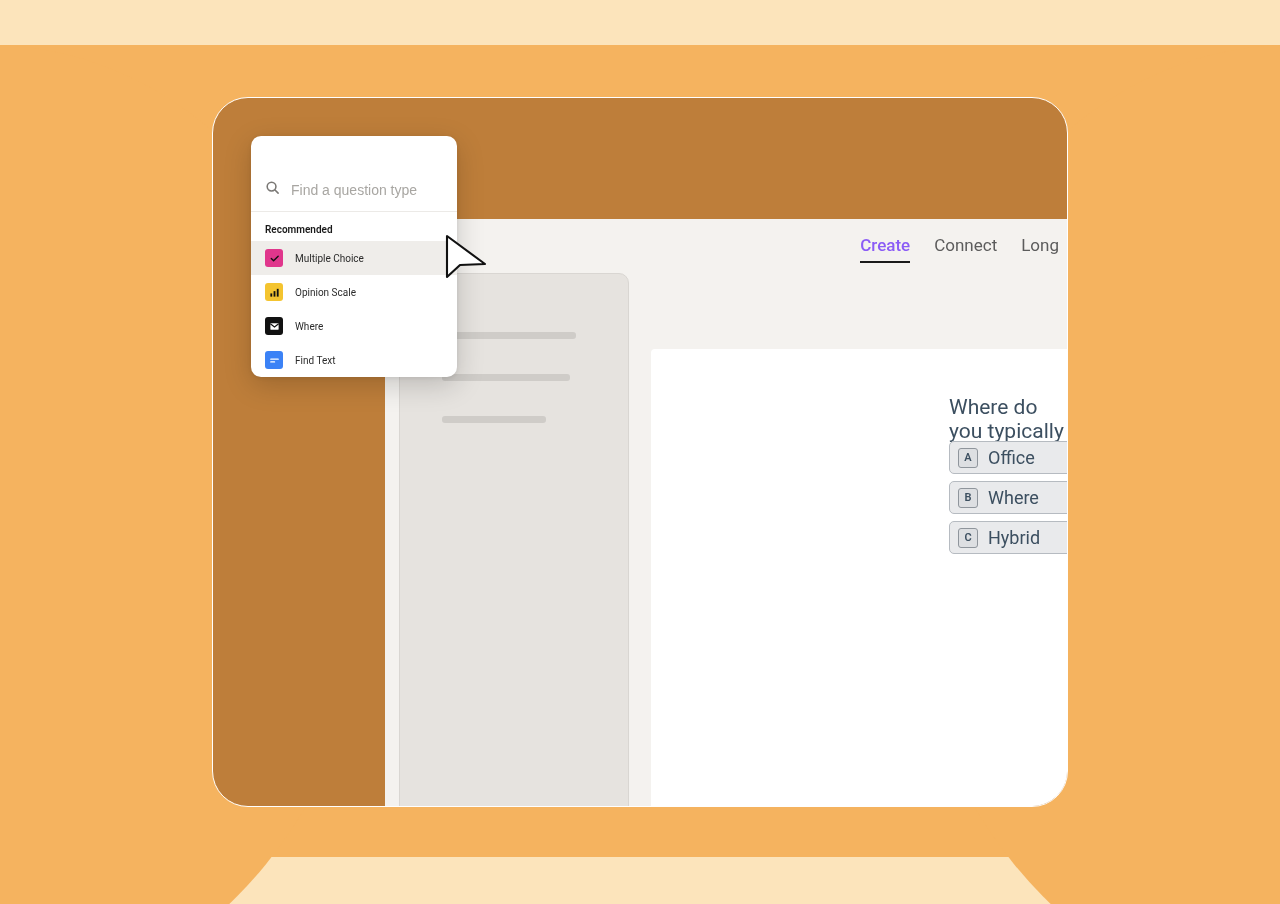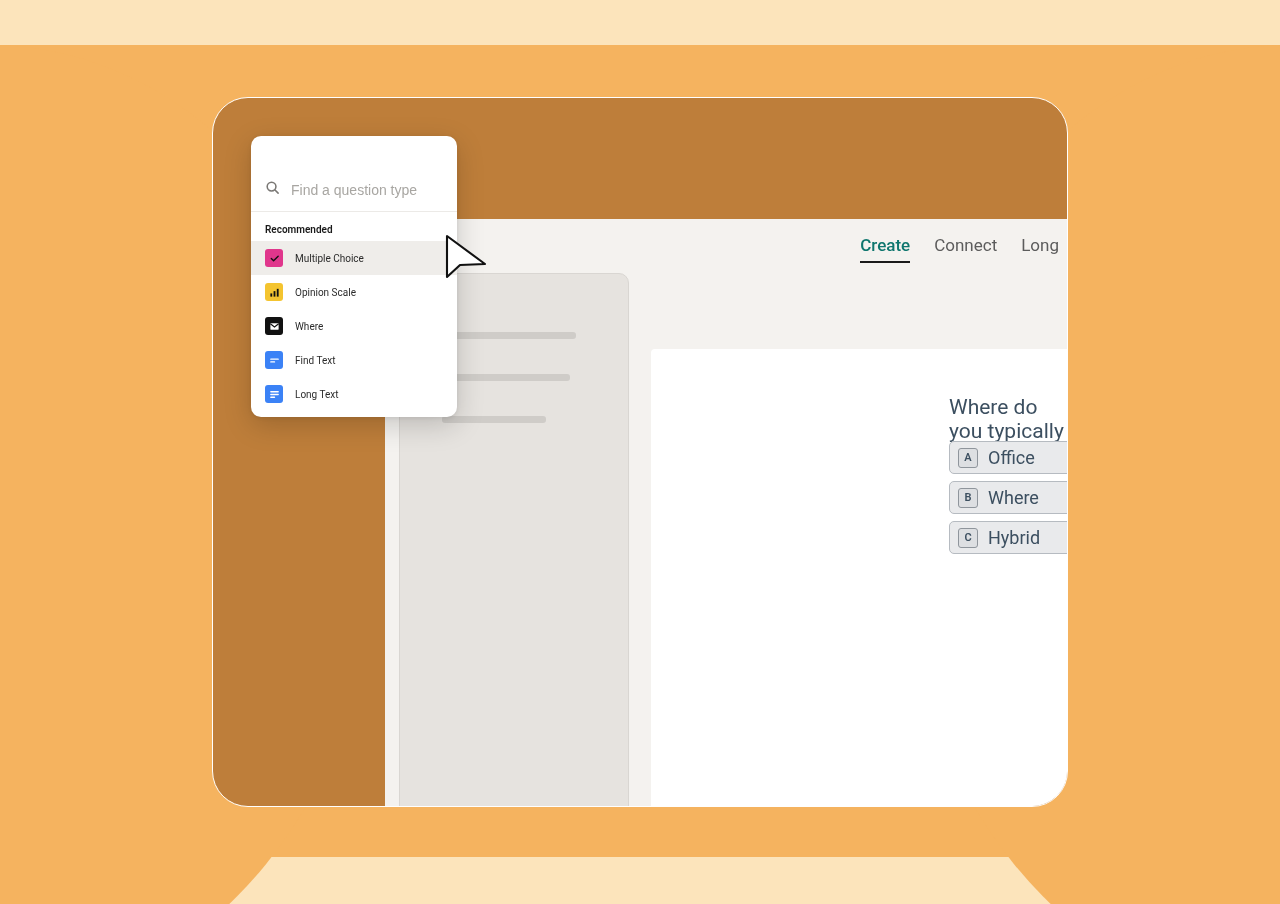--- a/index.html
+++ b/index.html
@@ -70,21 +70,21 @@
       gap: 24px;
       align-items: flex-start;
     }
     .top-tab {
       font-size: 17px;
       color: #5c5c5c;
       padding-bottom: 6px;
       cursor: pointer;
     }
     .top-tab.active {
-      color: #0f766e;
+      color: #8b5cf6;
       border-bottom: 2px solid #1a1a1a;
       font-weight: 500;
     }
     
     .left-panel {
       position: absolute;
       left: 14px;
       top: 54px;
       width: 230px;
       height: 620px;
@@ -314,29 +314,19 @@
   <div class="dropdown-item">
     <span class="dd-icon blue">
       <svg width="11" height="11" viewBox="0 0 24 24" fill="none" stroke="#fff" stroke-width="3" stroke-linecap="round">
           <line x1="4" y1="9" x2="20" y2="9"></line>
           <line x1="4" y1="15" x2="12" y2="15"></line>
         </svg>
     </span>
     <span>Find Text</span>
   </div>
 
-  <div class="dropdown-item" style="padding-bottom:14px;">
-    <span class="dd-icon blue2">
-      <svg width="11" height="11" viewBox="0 0 24 24" fill="none" stroke="#fff" stroke-width="3" stroke-linecap="round">
-          <line x1="4" y1="6" x2="20" y2="6"></line>
-          <line x1="4" y1="12" x2="20" y2="12"></line>
-          <line x1="4" y1="18" x2="12" y2="18"></line>
-        </svg>
-    </span>
-    <span>Long Text</span>
-  </div>
 </div>
 
 <div class="cursor-graphic">
   <svg width="50" height="58" viewBox="0 0 50 58">
     <path d="M 4 4 L 4 45 L 17 33 L 42 32 Z" fill="#ffffff" stroke="#111" stroke-width="2.1" stroke-linejoin="round" stroke-linecap="round"></path>
   </svg>
 </div>
 
 </body></html>

